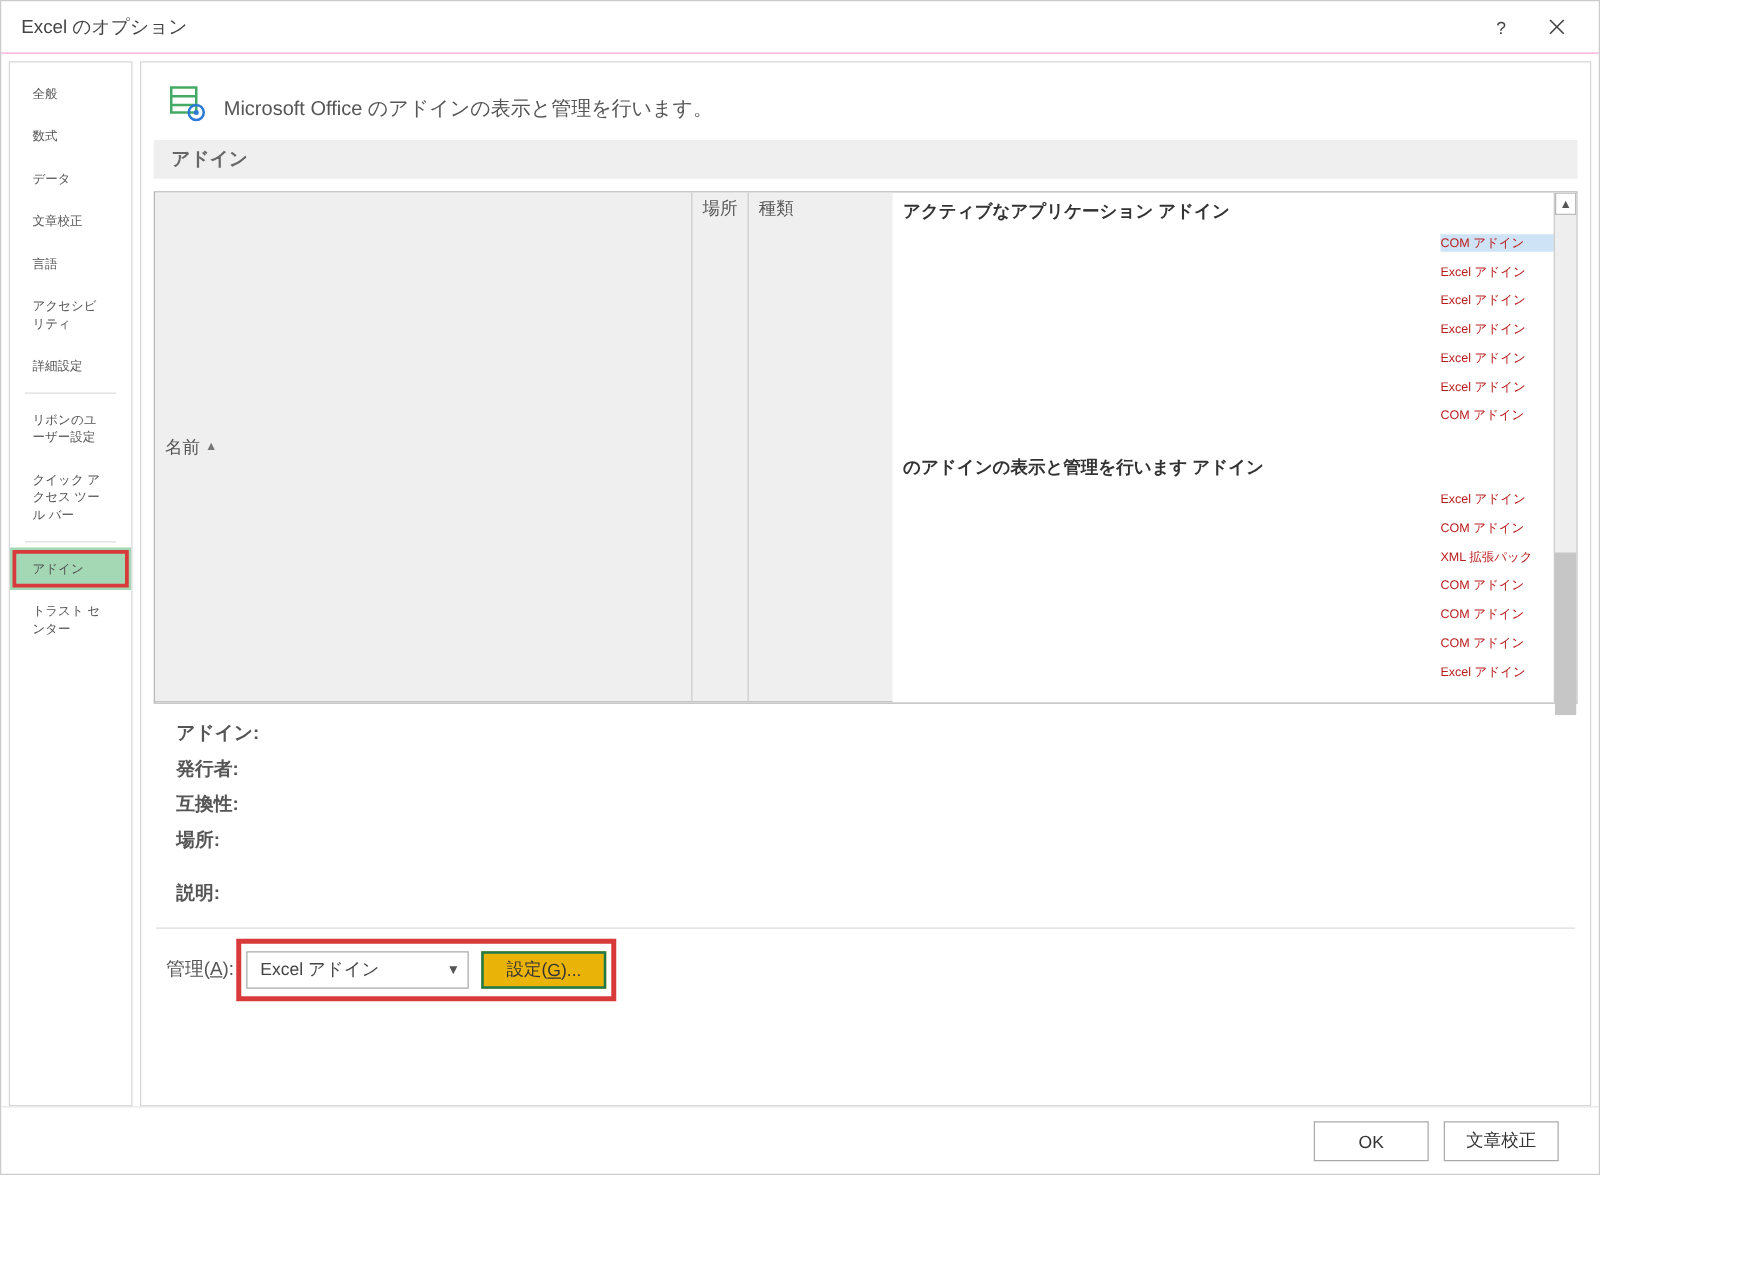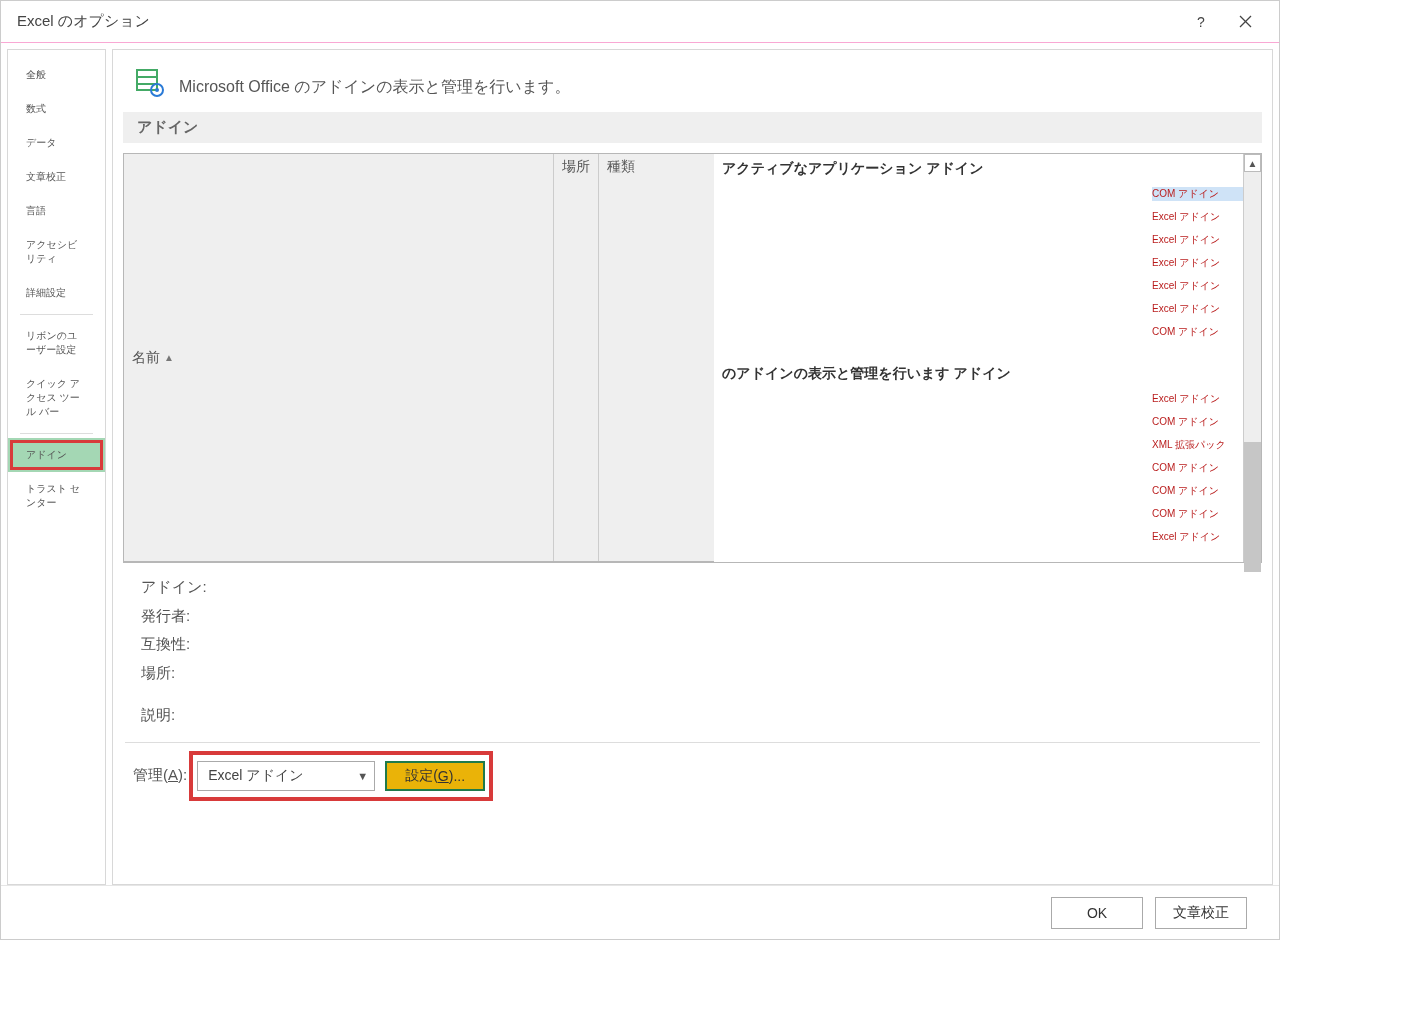--- a/index.html
+++ b/index.html
@@ -153,20 +153,21 @@
   height: 18px; display:flex; align-items:center; justify-content:center;
   border: 1px solid #bbb; background:#fff; font-size:10px; color:#555;
 }
 .vscroll .track { flex:1; background:#eee; position:relative;}
 .vscroll .thumb { position:absolute; left:0; right:0; top:270px; height:130px; background:#c6c6c6;}
 .details {
   padding: 10px 20px 4px 28px;
   font-size: 15px;
   color: #555;
   line-height: 1.9;
+  font-weight: bold;
 }
 .details .row { display:flex; gap: 6px;}
 .details .lbl { min-width: 68px; }
 .hr {
   height:1px; background:#ddd; margin: 8px 12px;
 }
 .manage-row {
   display: flex;
   align-items: center;
   gap: 10px;

